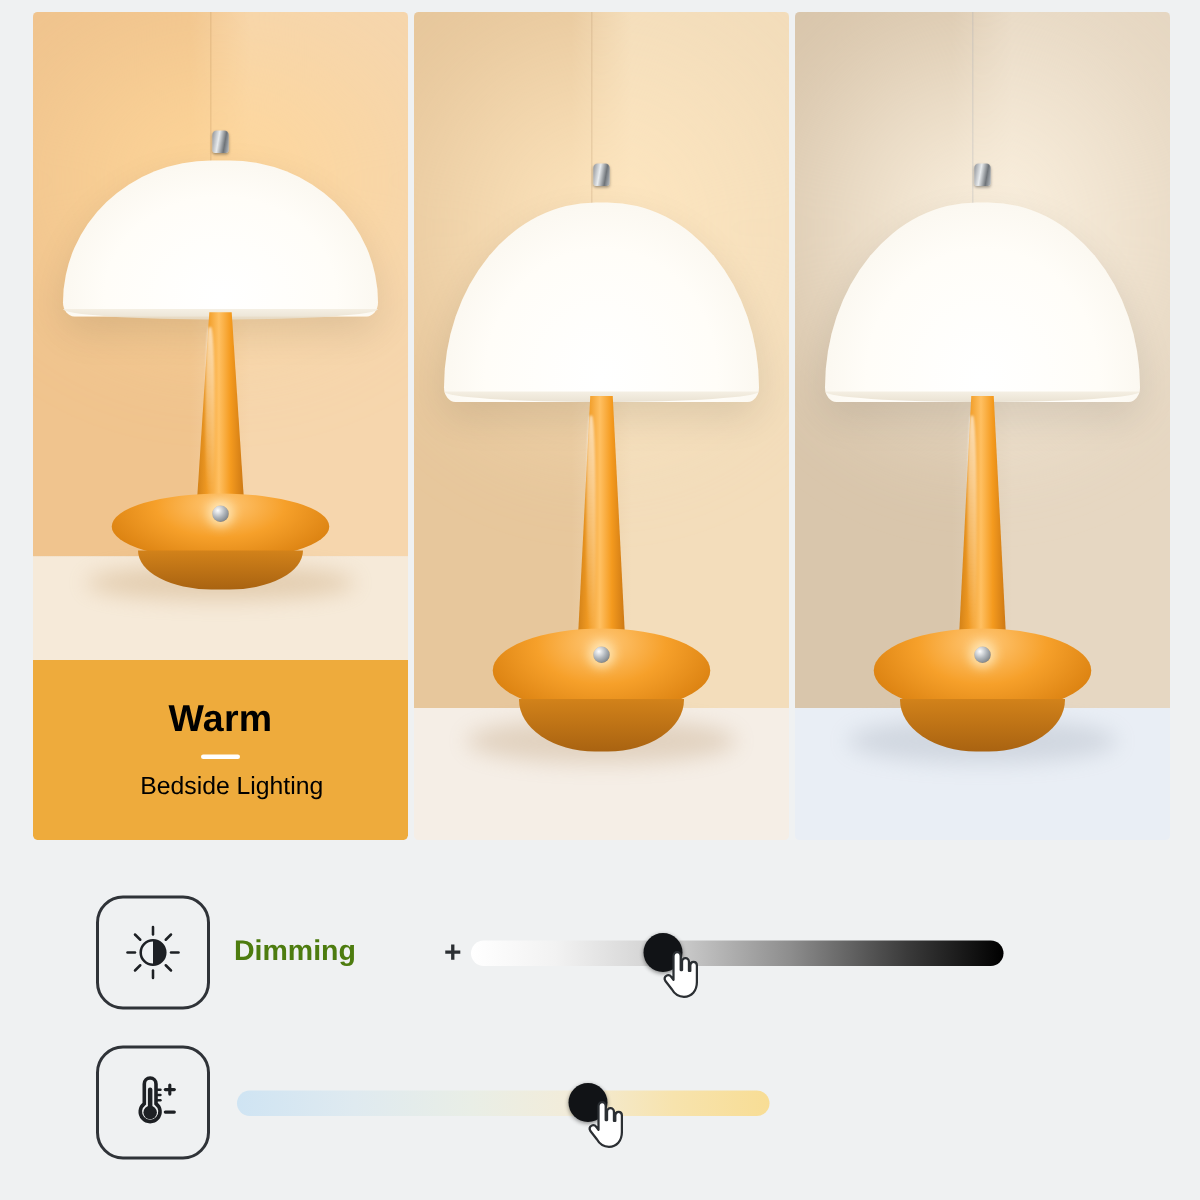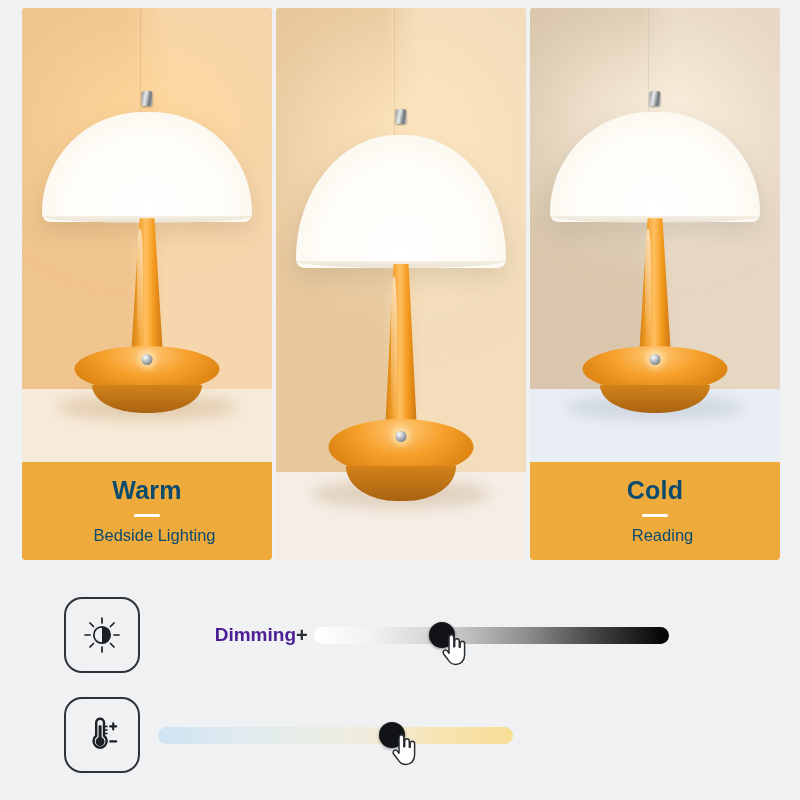--- a/index.html
+++ b/index.html
@@ -176,23 +176,23 @@
     width: 72%;
     height: 7%;
     border-radius: 50%;
     filter: blur(7px);
     opacity: .30;
   }
 
   
   .caption {
     flex: 0 0 auto;
-    height: 98px;
+    height: 120px;
     background: #eeab3c;
-    color: #0c4a6e;
+    color: #000000;
     display: flex;
     flex-direction: column;
     align-items: center;
     justify-content: center;
     border-radius: 0 0 3px 3px;
   }
   .caption-title {
     font-size: 25px;
     font-weight: bold;
     letter-spacing: .2px;
@@ -231,24 +231,23 @@
     border-radius: 18px;
     background: #eff1f2;
     display: flex;
     align-items: center;
     justify-content: center;
     flex: 0 0 auto;
   }
   .control-label {
     width: 140px;
     margin-left: 16px;
-    text-align: right;
     font-size: 19px;
     font-weight: bold;
-    color: #4c1d95;
+    color: #4d7c0f;
     flex: 0 0 auto;
   }
   .slider-wrap {
     position: relative;
     margin-left: 18px;
     flex: 0 0 auto;
     height: 40px;
     display: flex;
     align-items: center;
   }
@@ -361,25 +360,20 @@
           <div class="shade"></div>
           <div class="shade-lip"></div>
           <div class="stem"></div>
           <div class="stem-hi"></div>
           <div class="base-flare"></div>
           <div class="base-disc"></div>
           <div class="touch-dot"></div>
         </div>
       </div>
     </div>
-    <div class="caption">
-      <div class="caption-title">Cold</div>
-      <div class="caption-rule"></div>
-      <div class="caption-sub">Reading</div>
-    </div>
   </div>
 
 </div>
 
 <div class="controls">
 
   <div class="control-row">
     <div class="icon-box">
       <svg width="40" height="40" viewBox="0 0 40 40">
         <g stroke="#1d2024" stroke-width="1.7" stroke-linecap="round">

